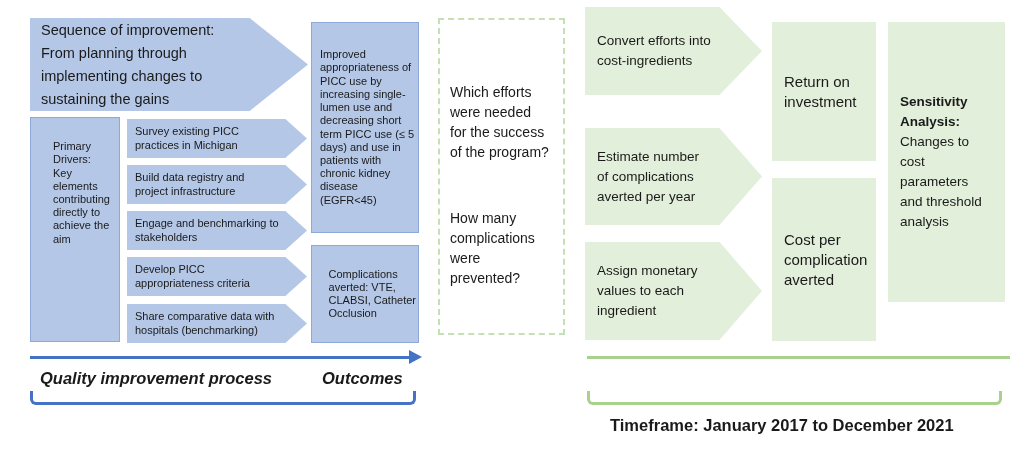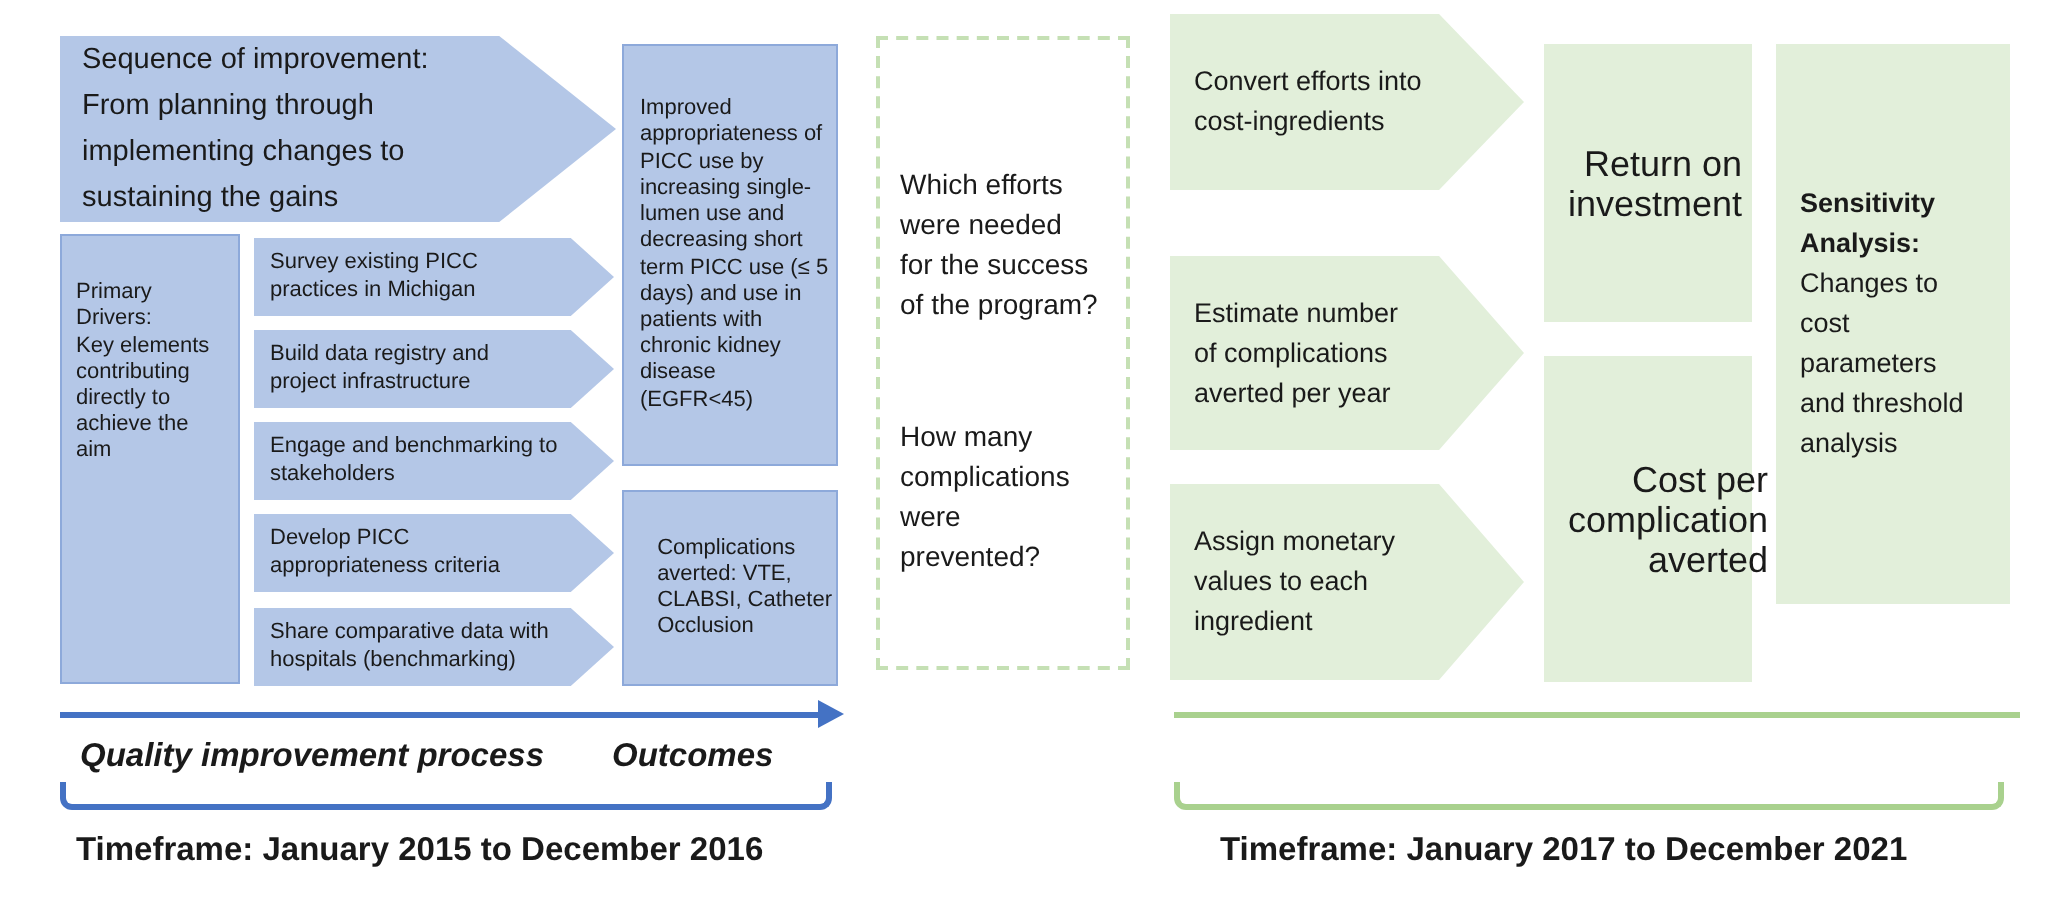--- a/index.html
+++ b/index.html
@@ -10,21 +10,21 @@
   .pre { white-space:pre-line; }
 
   
   .blue-shape { background:var(--blue-fill,#b4c7e7); }
   .blue-rect { background:var(--blue-fill,#b4c7e7); border:1px solid rgba(68,114,196,.35); }
   .seq-arrow { left:30px; top:18px; width:278px; height:93px;
     clip-path:polygon(0 0,79% 0,100% 50%,79% 100%,0 100%);
     display:flex; align-items:center; padding-left:11px;
     font-size:14.5px; line-height:23px; }
   .primary-box { left:30px; top:117px; width:90px; height:225px;
-    padding:9px 4px 0 7px; font-size:11px; line-height:13.2px; }
+    padding:9px 4px 0 22px; font-size:11px; line-height:13.2px; }
   .driver-arrow { left:127px; width:180px; height:39px;
     clip-path:polygon(0 0,88% 0,100% 50%,88% 100%,0 100%);
     display:flex; align-items:center; padding-left:8px;
     font-size:11px; line-height:13.2px; }
   .outcome-box { left:311px; width:108px; display:flex; align-items:center;
     padding-left:8px; padding-right:2px; font-size:11px; line-height:13.2px;justify-content:flex-end; }
   .improved { top:22px; height:211px; }
   .complications { top:245px; height:98px; }
 
   
@@ -33,40 +33,40 @@
     padding:62px 6px 0 10px; font-size:14px; line-height:20px; }
   .q2 { margin-top:46px; }
 
   
   .green-shape { background:var(--green-fill,#e2efda); }
   .step-arrow { left:585px; width:177px;
     clip-path:polygon(0 0,76% 0,100% 50%,76% 100%,0 100%);
     display:flex; align-items:center; padding-left:12px;
     font-size:13.5px; line-height:20px; }
   .result-box { left:772px; width:104px; display:flex; align-items:center;
-    padding-left:12px; font-size:18px; line-height:20px;text-align:right; }
+    padding-left:12px; font-size:15px; line-height:20px; }
   .sens-box { left:888px; top:22px; width:117px; height:280px;
     display:flex; flex-direction:column; justify-content:center;
     padding-left:12px; padding-right:4px; font-size:13.5px; line-height:20px; }
   .sens-title { font-weight:bold; }
 
   
   .h-line { height:3px; top:356px; }
   .blue-line { left:30px; width:380px; background:var(--blue-accent,#4472c4); }
   .blue-arrowhead { left:409px; top:350px; width:0; height:0;
     border-top:7px solid transparent; border-bottom:7px solid transparent;
     border-left:13px solid var(--blue-accent,#4472c4); }
   .green-line { left:587px; width:423px; background:var(--green-accent,#a9d18e); }
   .bracket { top:391px; height:14px; border-left:3px solid; border-right:3px solid;
     border-bottom:3px solid; border-radius:0 0 6px 6px; }
   .blue-bracket { left:30px; width:386px; border-color:var(--blue-accent,#4472c4); }
   .green-bracket { left:587px; width:415px; border-color:var(--green-accent,#a9d18e); }
   .axis-label { top:367px; font-size:16.5px; font-weight:bold; line-height:22px;font-style:italic; }
   .process-label { left:40px; }
-  .outcomes-label { left:306px; }
+  .outcomes-label { left:322px; }
   .timeframe { top:414px; font-size:16.5px; font-weight:bold; line-height:22px; }
   .tf-left { left:38px; }
   .tf-right { left:610px; }
 </style>
 </head>
 <body>
 
 <div class="canvas">
 
   <div class="abs blue-shape seq-arrow pre">
@@ -171,19 +171,18 @@
 parameters
 and threshold
 analysis</span>
   </div>
 
   <div class="abs h-line blue-line"></div>
   <div class="abs blue-arrowhead"></div>
   <div class="abs axis-label process-label">Quality improvement process</div>
   <div class="abs axis-label outcomes-label">Outcomes</div>
   <div class="abs bracket blue-bracket"></div>
-  <div class="abs timeframe tf-left">Timeframe: January 2015 to December 2016</div>
 
   <div class="abs h-line green-line"></div>
   <div class="abs bracket green-bracket"></div>
   <div class="abs timeframe tf-right">Timeframe: January 2017 to December 2021</div>
 
 </div>
 
 </body></html>

